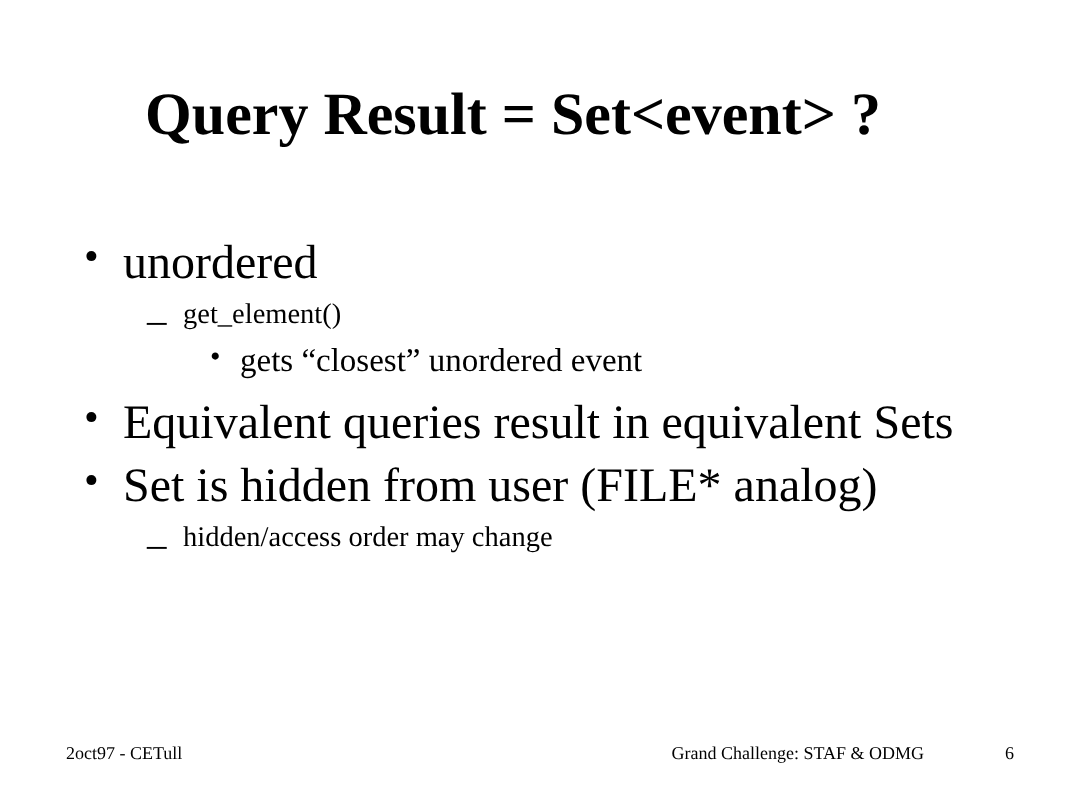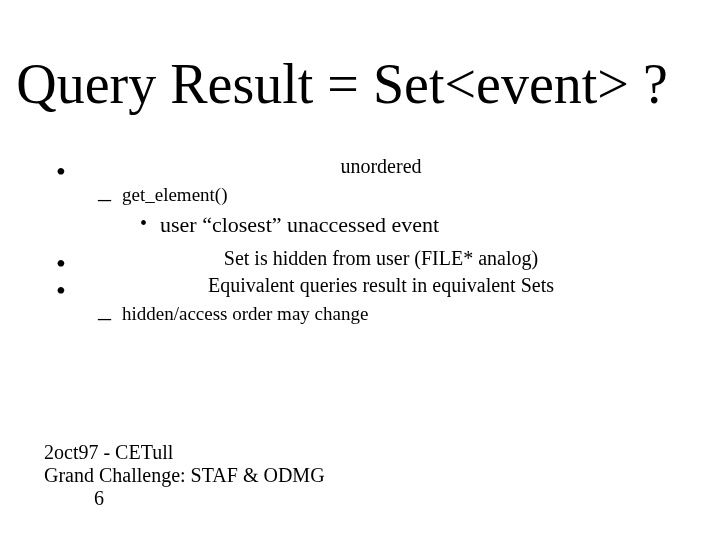--- a/index.html
+++ b/index.html
@@ -17,36 +17,35 @@
     width: 720px;
     height: 540px;
     box-sizing: border-box;
   }
   .title {
     position: absolute;
     top: 52px;
     left: 0;
     width: 684px;
     text-align: center;
-    font-size: 56px;
-    font-weight: 400;
+    font-size: 40px;
+    font-weight: 700;
   }
   .body {
     position: absolute;
     top: 152px;
     left: 54px;
     right: 40px;
   }
   .lvl1 {
-    font-size: 20px;
+    font-size: 32px;
     line-height: 1.25;
     margin: 2px 0 2px 0;
     padding-left: 28px;
     position: relative;
-    text-align: center;
   }
   .lvl1::before {
     content: "•";
     position: absolute;
     left: 2px;
     top: 0;
     font-size: 28px;
   }
   .lvl2 {
     font-size: 19px;
@@ -74,51 +73,50 @@
     position: absolute;
     left: 86px;
     top: 0;
     font-size: 20px;
   }
   .footer {
     position: absolute;
     bottom: 30px;
     left: 44px;
     right: 44px;
-    font-size: 20px;
+    font-size: 12px;
     display: flex;
     align-items: baseline;
-    flex-direction: column;
   }
   .footer-left {
     width: 200px;
     text-align: left;
   }
   .footer-center {
     flex: 1;
-    text-align: left;
+    text-align: right;
   }
   .footer-right {
     width: 60px;
     text-align: right;
   }
 </style>
 </head>
 <body>
 
 <div class="slide">
 
   <div class="title">Query Result = Set&lt;event&gt; ?</div>
 
   <div class="body">
     <div class="lvl1">unordered</div>
     <div class="lvl2">get_element()</div>
-    <div class="lvl3">user “closest” unaccessed event</div>
+    <div class="lvl3">gets “closest” unordered event</div>
+    <div class="lvl1">Equivalent queries result in equivalent Sets</div>
     <div class="lvl1">Set is hidden from user (FILE* analog)</div>
-    <div class="lvl1">Equivalent queries result in equivalent Sets</div>
     <div class="lvl2">hidden/access order may change</div>
   </div>
 
   <div class="footer">
     <div class="footer-left">2oct97 - CETull</div>
     <div class="footer-center">Grand Challenge: STAF &amp; ODMG</div>
     <div class="footer-right">6</div>
   </div>
 
 </div>

